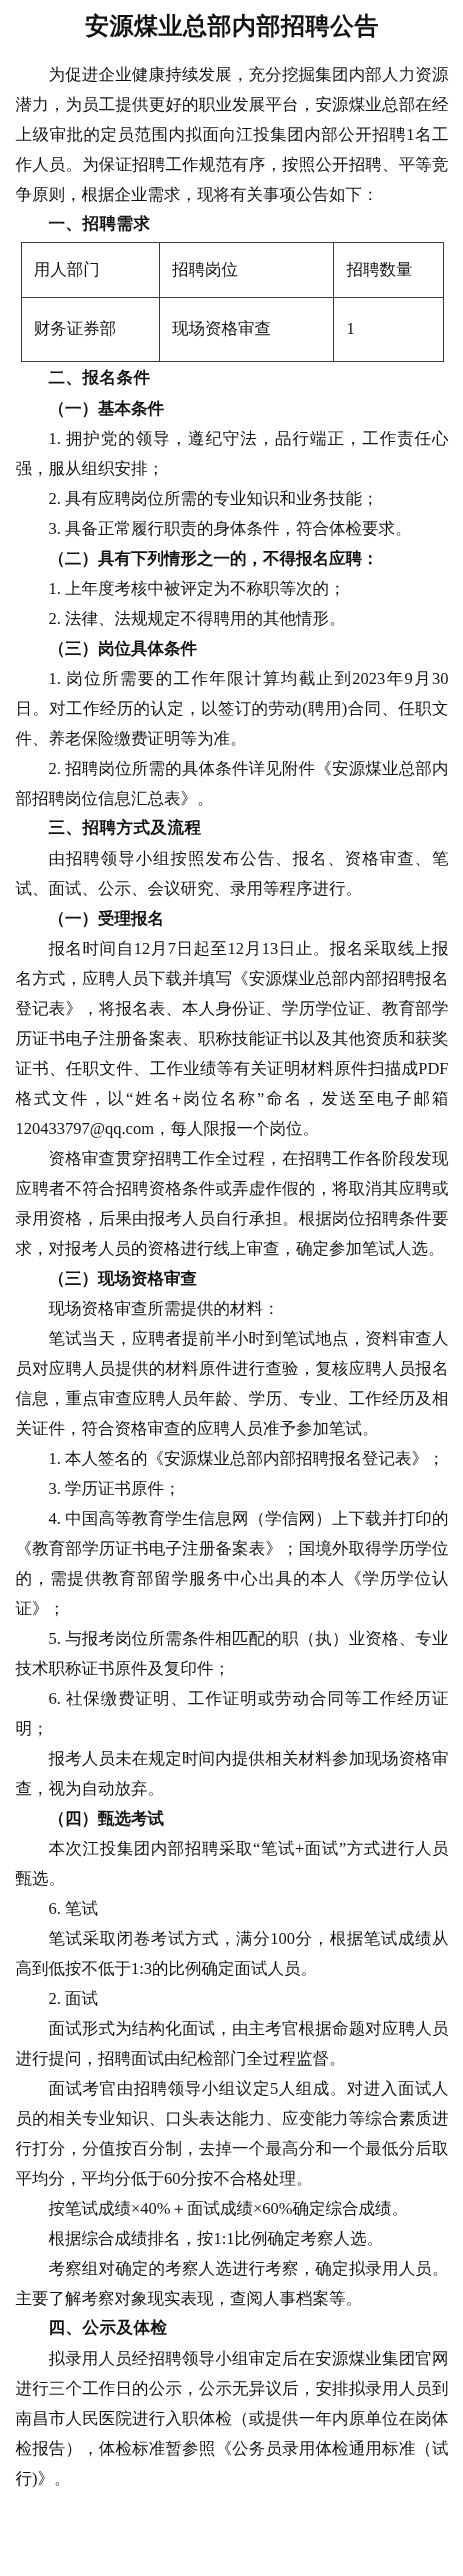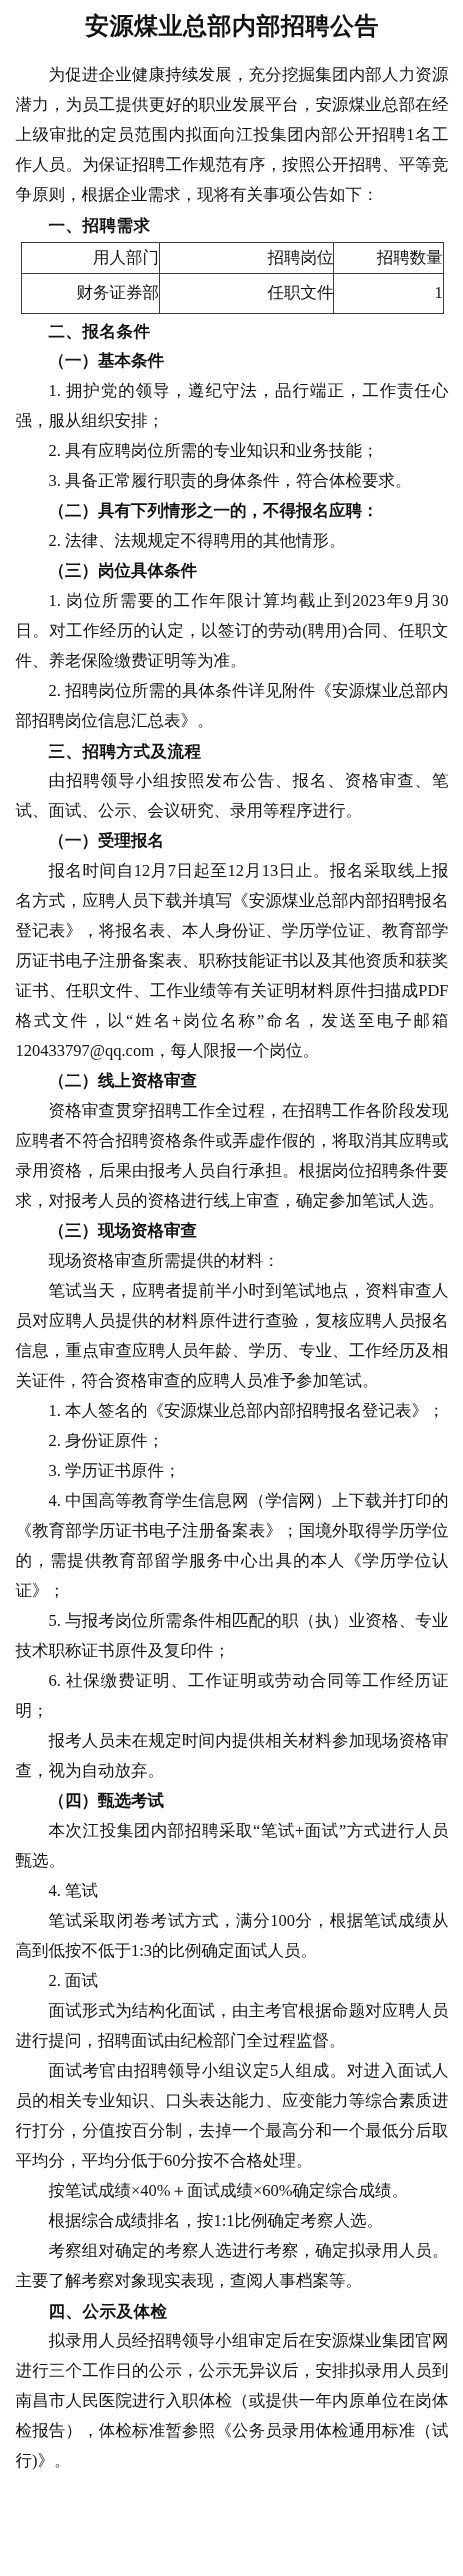--- a/index.html
+++ b/index.html
@@ -26,36 +26,36 @@
     font-family: "Liberation Serif", "DejaVu Serif", serif;
   }
   .page p {
     margin: 0;
     text-indent: 2em;
     text-align: justify;
     text-align-last: left;
   }
   .h-major {
     font-weight: bold;
-    font-family: Liberation Sans, sans-serif;
+    font-family: Liberation Mono, monospace;
     letter-spacing: 0.5px;
   }
   .sub-head { font-weight: 600; }
   table.recruit {
     border-collapse: collapse;
     table-layout: fixed;
     width: 423px;
     margin: 2.1px 0 2.1px 5.2px;
   }
   table.recruit th, table.recruit td {
     border: 1px solid #3c3c3c;
-    text-align: right;
+    text-align: left;
     vertical-align: middle;
     font-weight: normal;
-    padding: 0;
+    padding: 12px;
     font-size: 16.5px;
   }
   table.recruit th { height: 30px; }
   table.recruit td { height: 39px; }
   .col1 { width: 138px; }
   .col2 { width: 174px; }
   .col3 { width: 109px; }
 </style>
 </head>
 <body>
@@ -77,56 +77,55 @@
     <thead>
       <tr>
         <th>用人部门</th>
         <th>招聘岗位</th>
         <th>招聘数量</th>
       </tr>
     </thead>
     <tbody>
       <tr>
         <td>财务证券部</td>
-        <td>任职文件</td>
+        <td>现场资格审查</td>
         <td>1</td>
       </tr>
     </tbody>
   </table>
 
   <p class="h-major">二、报名条件</p>
   <p class="sub-head">（一）基本条件</p>
   <p>1. 拥护党的领导，遵纪守法，品行端正，工作责任心强，服从组织安排；</p>
   <p>2. 具有应聘岗位所需的专业知识和业务技能；</p>
   <p>3. 具备正常履行职责的身体条件，符合体检要求。</p>
   <p class="sub-head">（二）具有下列情形之一的，不得报名应聘：</p>
+  <p>1. 上年度考核中被评定为不称职等次的；</p>
   <p>2. 法律、法规规定不得聘用的其他情形。</p>
   <p class="sub-head">（三）岗位具体条件</p>
   <p>1. 岗位所需要的工作年限计算均截止到2023年9月30日。对工作经历的认定，以签订的劳动(聘用)合同、任职文件、养老保险缴费证明等为准。</p>
   <p>2. 招聘岗位所需的具体条件详见附件《安源煤业总部内部招聘岗位信息汇总表》。</p>
 
   <p class="h-major">三、招聘方式及流程</p>
   <p>由招聘领导小组按照发布公告、报名、资格审查、笔试、面试、公示、会议研究、录用等程序进行。</p>
   <p class="sub-head">（一）受理报名</p>
   <p>报名时间自12月7日起至12月13日止。报名采取线上报名方式，应聘人员下载并填写《安源煤业总部内部招聘报名登记表》，将报名表、本人身份证、学历学位证、教育部学历证书电子注册备案表、职称技能证书以及其他资质和获奖证书、任职文件、工作业绩等有关证明材料原件扫描成PDF格式文件，以“姓名+岗位名称”命名，发送至电子邮箱120433797@qq.com，每人限报一个岗位。</p>
-  <p class="sub-head">（二）线上资格审查</p>
   <p>资格审查贯穿招聘工作全过程，在招聘工作各阶段发现应聘者不符合招聘资格条件或弄虚作假的，将取消其应聘或录用资格，后果由报考人员自行承担。根据岗位招聘条件要求，对报考人员的资格进行线上审查，确定参加笔试人选。</p>
   <p class="sub-head">（三）现场资格审查</p>
   <p>现场资格审查所需提供的材料：</p>
   <p>笔试当天，应聘者提前半小时到笔试地点，资料审查人员对应聘人员提供的材料原件进行查验，复核应聘人员报名信息，重点审查应聘人员年龄、学历、专业、工作经历及相关证件，符合资格审查的应聘人员准予参加笔试。</p>
   <p>1. 本人签名的《安源煤业总部内部招聘报名登记表》；</p>
-  <p>2. 身份证原件；</p>
   <p>3. 学历证书原件；</p>
   <p>4. 中国高等教育学生信息网（学信网）上下载并打印的《教育部学历证书电子注册备案表》；国境外取得学历学位的，需提供教育部留学服务中心出具的本人《学历学位认证》；</p>
   <p>5. 与报考岗位所需条件相匹配的职（执）业资格、专业技术职称证书原件及复印件；</p>
   <p>6. 社保缴费证明、工作证明或劳动合同等工作经历证明；</p>
   <p>报考人员未在规定时间内提供相关材料参加现场资格审查，视为自动放弃。</p>
   <p class="sub-head">（四）甄选考试</p>
   <p>本次江投集团内部招聘采取“笔试+面试”方式进行人员甄选。</p>
-  <p>4. 笔试</p>
+  <p>6. 笔试</p>
   <p>笔试采取闭卷考试方式，满分100分，根据笔试成绩从高到低按不低于1:3的比例确定面试人员。</p>
   <p>2. 面试</p>
   <p>面试形式为结构化面试，由主考官根据命题对应聘人员进行提问，招聘面试由纪检部门全过程监督。</p>
   <p>面试考官由招聘领导小组议定5人组成。对进入面试人员的相关专业知识、口头表达能力、应变能力等综合素质进行打分，分值按百分制，去掉一个最高分和一个最低分后取平均分，平均分低于60分按不合格处理。</p>
   <p>按笔试成绩×40%＋面试成绩×60%确定综合成绩。</p>
   <p>根据综合成绩排名，按1:1比例确定考察人选。</p>
   <p>考察组对确定的考察人选进行考察，确定拟录用人员。主要了解考察对象现实表现，查阅人事档案等。</p>
 
   <p class="h-major">四、公示及体检</p>
   <p>拟录用人员经招聘领导小组审定后在安源煤业集团官网进行三个工作日的公示，公示无异议后，安排拟录用人员到南昌市人民医院进行入职体检（或提供一年内原单位在岗体检报告），体检标准暂参照《公务员录用体检通用标准（试行)》。</p>

